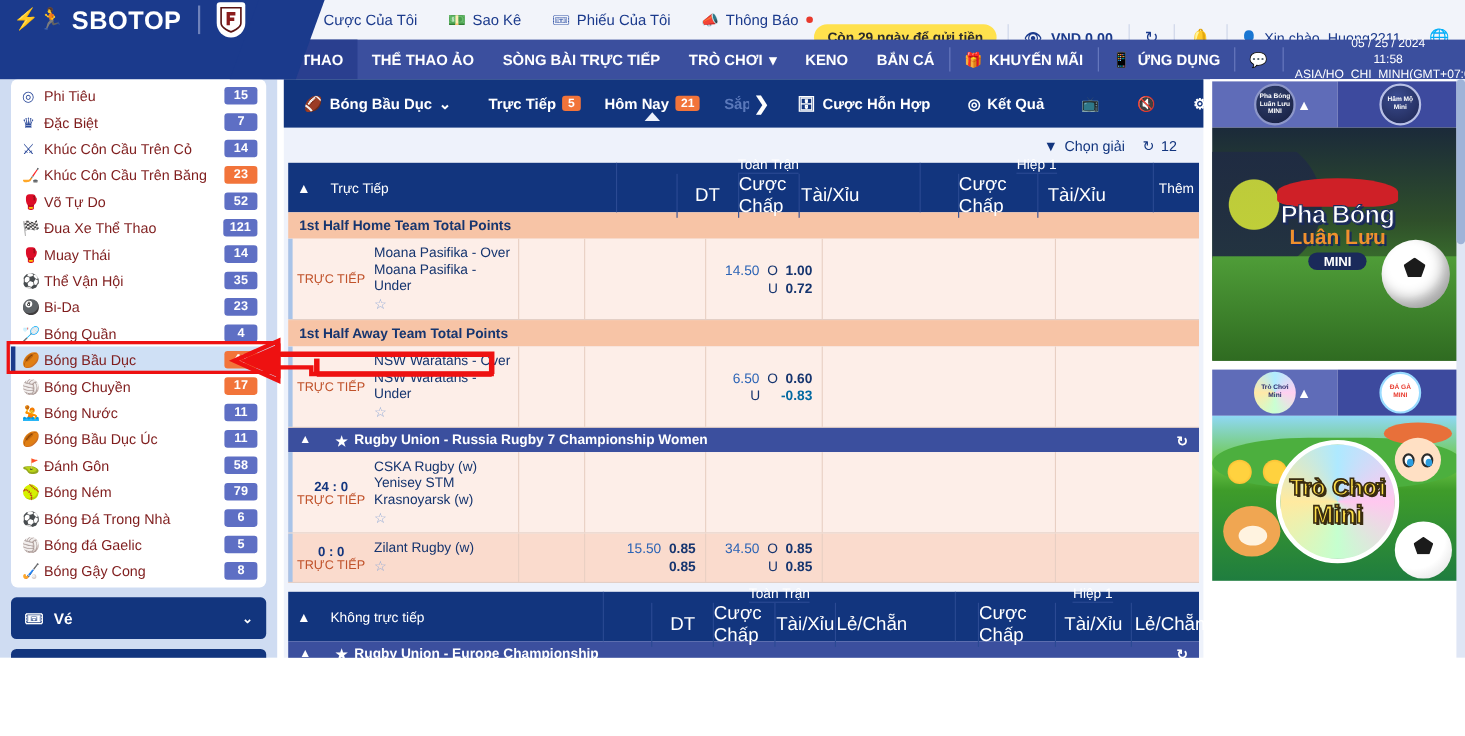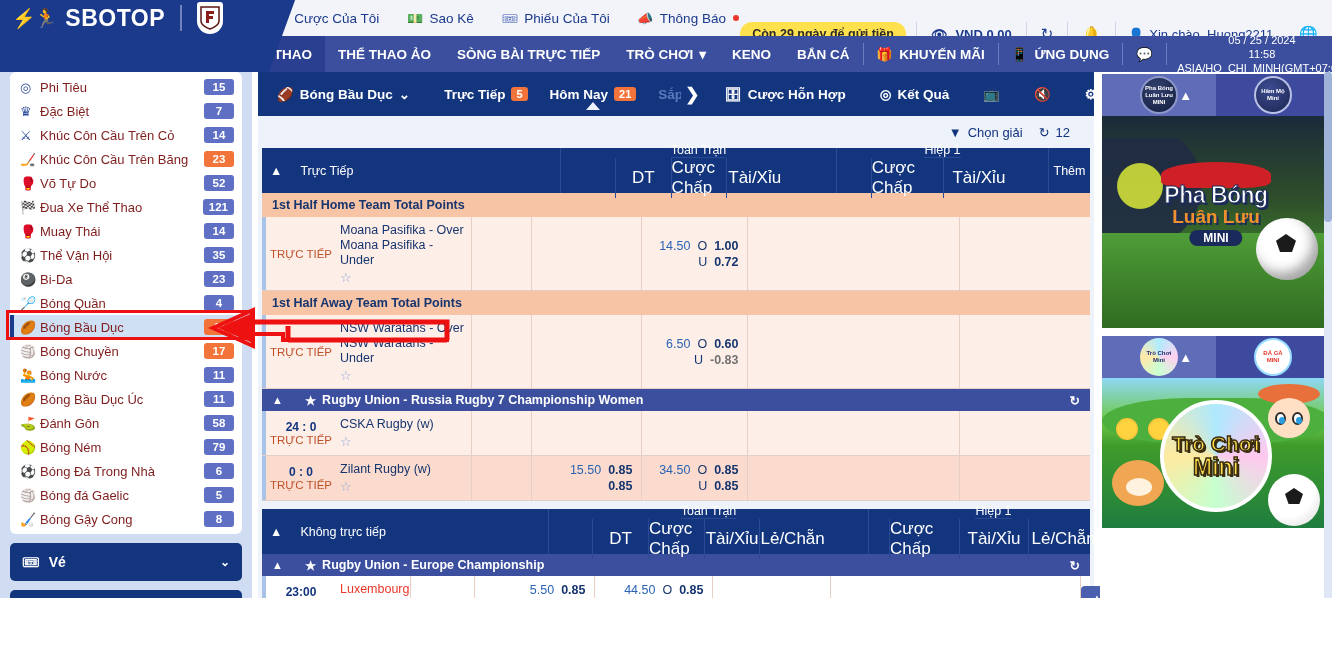--- a/index.html
+++ b/index.html
@@ -89,21 +89,21 @@
   .c-team { flex:1; padding:6px 0 4px 4px; }
   .c-team .t { font-size:12.5px; color:#16356f; line-height:15px; }
   .c-team .t.red { color:#e8392c; }
   .c-team .star { color:#8fa9d6; font-size:13px; margin-top:1px; display:inline-block;}
   .odds-grid { display:flex; }
   .ocell { display:flex; flex-direction:column; justify-content:center; padding:6px 0; border-left:1px solid #e8cfc3;}
   .oline { height:16px; display:flex; align-items:center; justify-content:flex-end; gap:7px; padding-right:8px; font-size:12.5px;}
   .hdp { color:#2b63b5; }
   .ou { color:#16356f; }
   .pr { color:#16356f; font-weight:bold;}
-  .pr.neg { color:#737373; font-weight:bold;}
+  .pr.neg { color:#0369a1; font-weight:bold;margin-left:12px;}
   .more-btn { background:#4a5fae; color:#fff; border-radius:4px; padding:5px 10px; font-size:13px; font-weight:bold; display:flex; align-items:center; gap:4px;}
 
   
   .rightcol { position:absolute; left:1100px; top:72px; width:232px; height:526px; background:#fff; }
   .adcard { width:228px; margin:2px 0 0 2px; }
   .adtabs { display:flex; height:42px; }
   .adtab { flex:1; display:flex; align-items:center; justify-content:center; position:relative;}
   .adtab.a { background:#5f6cb8; }
   .adtab.b { background:#3d4a9e; }
   .adchip { width:38px; height:38px; border-radius:50%; display:flex; flex-direction:column; align-items:center; justify-content:center; font-size:6px; font-weight:bold; color:#fff; line-height:7px; text-align:center;}
@@ -514,21 +514,21 @@
           <span class="star">★</span>
           <span>Rugby Union - Russia Rugby 7 Championship Women</span>
           <span class="refresh">↻</span>
         </div>
         <div class="row pinkA">
           <div class="cL"></div>
           <div class="c-time">
             <span class="tm">24 : 0</span>
             <span class="lv">TRỰC TIẾP</span>
           </div>
-          <div class="c-team"><div class="t">CSKA Rugby (w)</div><span class="star">☆</span></div>
+          <div class="c-team"><div class="t">CSKA Rugby (w)</div><div class="t">Yenisey STM Krasnoyarsk (w)</div><span class="star">☆</span></div>
           <div class="odds-grid">
             <div class="ocell" style="width:60px;flex:0 0 60px">
               <div class="oline"></div>
             </div>
             <div class="ocell" style="width:110px;flex:0 0 110px">
               <div class="oline">
                 <span class="hdp"></span>
                 <span class="pr"></span>
               </div>
               <div class="oline">

